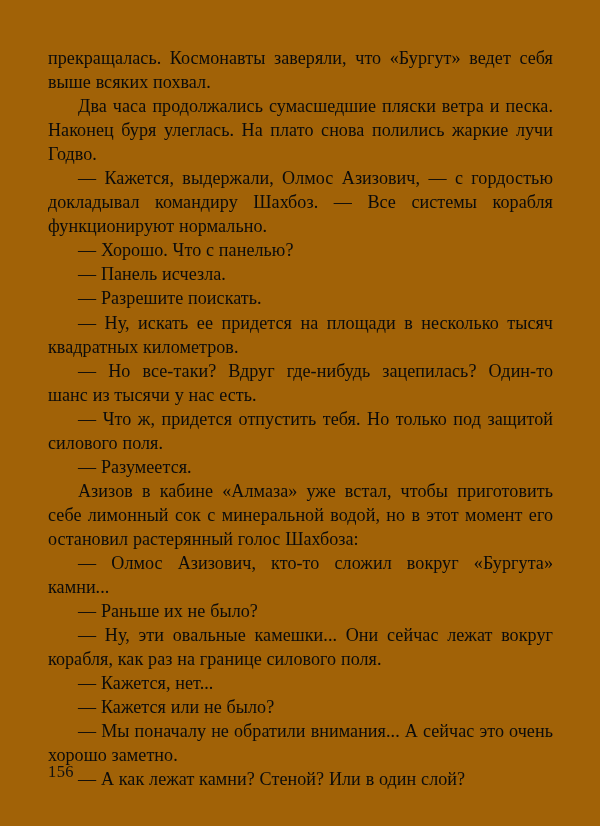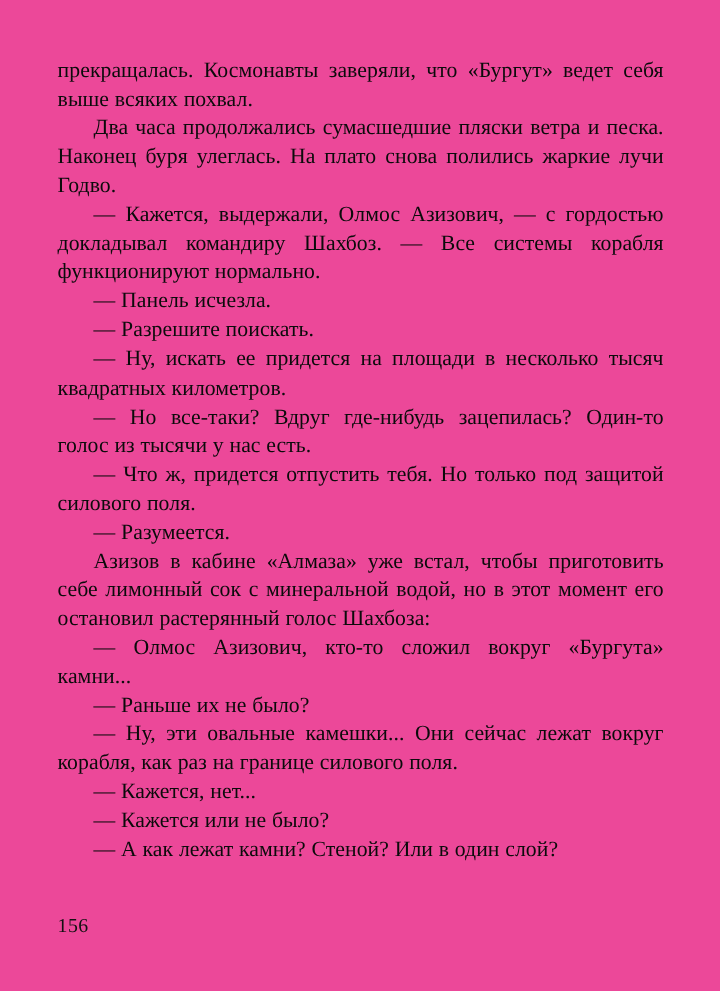--- a/index.html
+++ b/index.html
@@ -13,21 +13,21 @@
     font-family: "Liberation Serif", "DejaVu Serif", serif;
     color: #000000;
     overflow: hidden;
   }
 
   .page {
     position: relative;
     width: 600px;
     height: 826px;
     box-sizing: border-box;
-    background: #ec4899;
+    background: #a16207;
   }
 
   .text-column {
     position: absolute;
     left: 48px;
     top: 46px;
     width: 505px;
   }
 
   .para {
@@ -76,47 +76,49 @@
 <div class="page">
 
   <div class="text-column">
 
     <p class="para cont">прекращалась. Космонавты заверяли, что «Бургут» ведет себя выше всяких похвал.</p>
 
     <p class="para indent">Два часа продолжались сумасшедшие пляски ветра и песка. Наконец буря улеглась. На плато снова полились жаркие лучи Годво.</p>
 
     <p class="para dialogue">— Кажется, выдержали, Олмос Азизович, — с гордостью докладывал командиру Шахбоз. — Все системы корабля функционируют нормально.</p>
 
+    <p class="para dialogue">— Хорошо. Что с панелью?</p>
 
     <p class="para dialogue">— Панель исчезла.</p>
 
 
     <p class="para dialogue">— Разрешите поискать.</p>
 
     <p class="para dialogue">— Ну, искать ее придется на площади в несколько тысяч квадратных километров.</p>
 
-    <p class="para dialogue">— Но все-таки? Вдруг где-нибудь зацепилась? Один-то голос из тысячи у нас есть.</p>
+    <p class="para dialogue">— Но все-таки? Вдруг где-нибудь зацепилась? Один-то шанс из тысячи у нас есть.</p>
 
     <p class="para dialogue">— Что ж, придется отпустить тебя. Но только под защитой силового поля.</p>
 
     <p class="para dialogue">— Разумеется.</p>
 
     <p class="para indent">Азизов в кабине «Алмаза» уже встал, чтобы приготовить себе лимонный сок с минеральной водой, но в этот момент его остановил растерянный голос Шахбоза:</p>
 
     <p class="para dialogue">— Олмос Азизович, кто-то сложил вокруг «Бургута» камни...</p>
 
 
     <p class="para dialogue">— Раньше их не было?</p>
 
     <p class="para dialogue">— Ну, эти овальные камешки... Они сейчас лежат вокруг корабля, как раз на границе силового поля.</p>
 
     <p class="para dialogue">— Кажется, нет...</p>
 
     <p class="para dialogue">— Кажется или не было?</p>
 
+    <p class="para dialogue">— Мы поначалу не обратили внимания... А сейчас это очень хорошо заметно.</p>
 
     <p class="para dialogue">— А как лежат камни? Стеной? Или в один слой?</p>
 
   </div>
 
   <div class="page-number">156</div>
 
 </div>
 
 </body></html>

